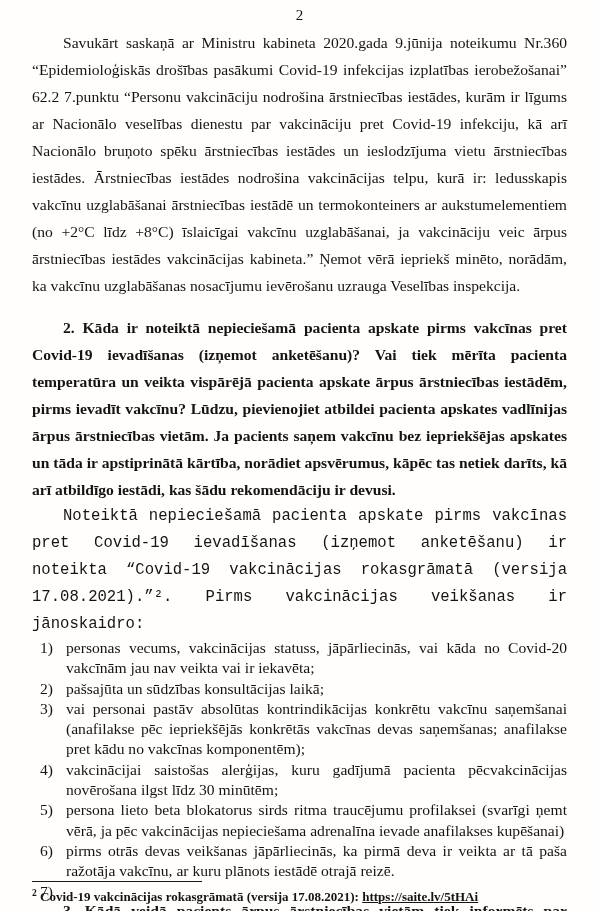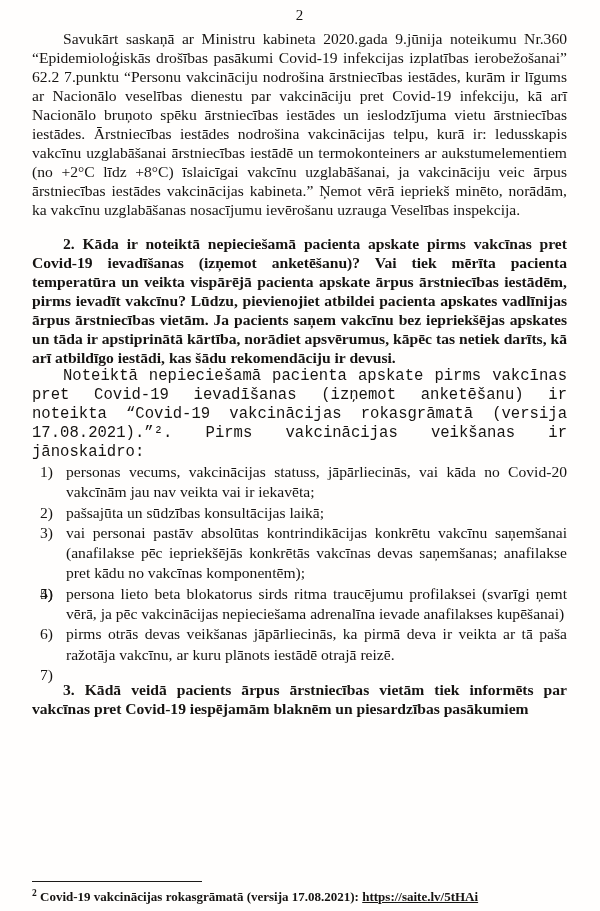--- a/index.html
+++ b/index.html
@@ -21,21 +21,21 @@
   }
   .pageno {
     text-align: center;
     font-size: 15px;
     line-height: 18px;
     margin: 0 0 5px 0;
   }
   p.body {
     margin: 0;
     font-size: 15.6px;
-    line-height: 19px;
+    line-height: 27px;
     text-align: justify;
     text-indent: 31px;
   }
   p.bold { font-weight: bold; margin-top: 15px; }
   .q2 { margin-top: 21px; }
   .p3 { margin-top: 31px; font-family: Liberation Mono, monospace; }
   .q3 { margin-top: 21px; }
   .num-list { margin: 0 0 0 8px; }
   .num-item {
     position: relative;
@@ -94,20 +94,21 @@
     <div class="num-item">
       <span class="num">2)</span>
       <span>pašsajūta un sūdzības konsultācijas laikā;</span>
     </div>
     <div class="num-item">
       <span class="num">3)</span>
       <span>vai personai pastāv absolūtas kontrindikācijas konkrētu vakcīnu saņemšanai (anafilakse pēc iepriekšējās konkrētās vakcīnas devas saņemšanas; anafilakse pret kādu no vakcīnas komponentēm);</span>
     </div>
     <div class="num-item">
       <span class="num">4)</span>
+      <span>vakcinācijai saistošas alerģijas, kuru gadījumā pacienta pēcvakcinācijas novērošana ilgst līdz 30 minūtēm;</span>
     </div>
     <div class="num-item">
       <span class="num">5)</span>
       <span>persona lieto beta blokatorus sirds ritma traucējumu profilaksei (svarīgi ņemt vērā, ja pēc vakcinācijas nepieciešama adrenalīna ievade anafilakses kupēšanai)</span>
     </div>
     <div class="num-item">
       <span class="num">6)</span>
       <span>pirms otrās devas veikšanas jāpārliecinās, ka pirmā deva ir veikta ar tā paša ražotāja vakcīnu, ar kuru plānots iestādē otrajā reizē.</span>
     </div>
     <div class="num-item">

